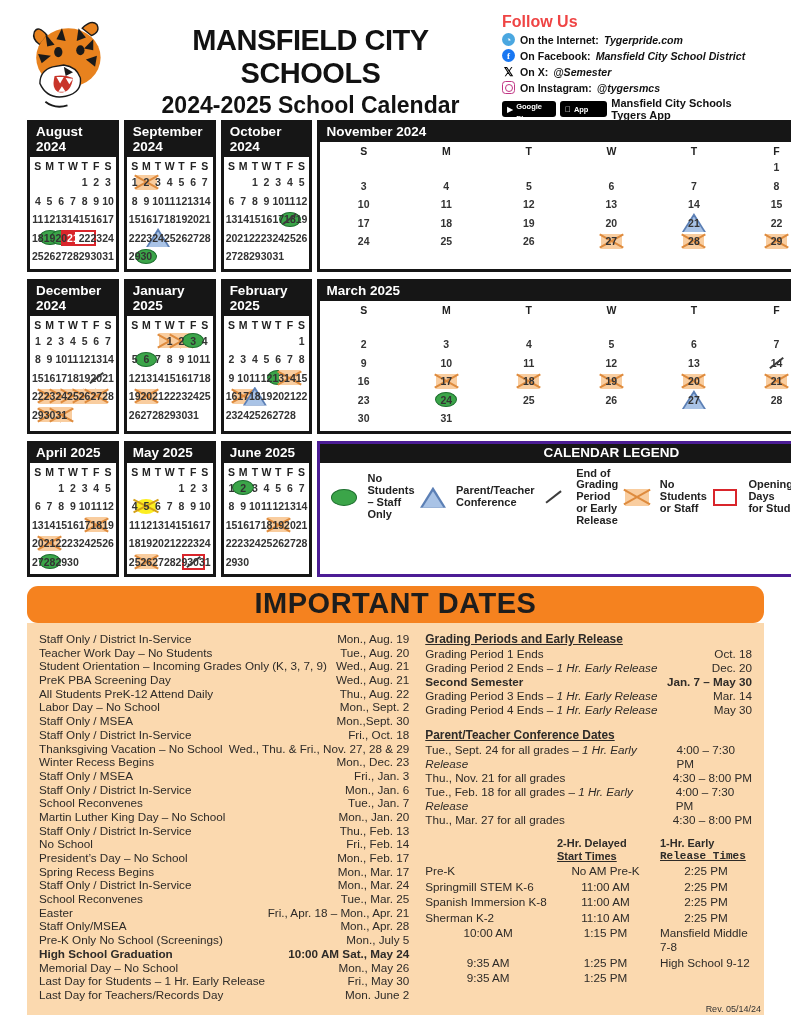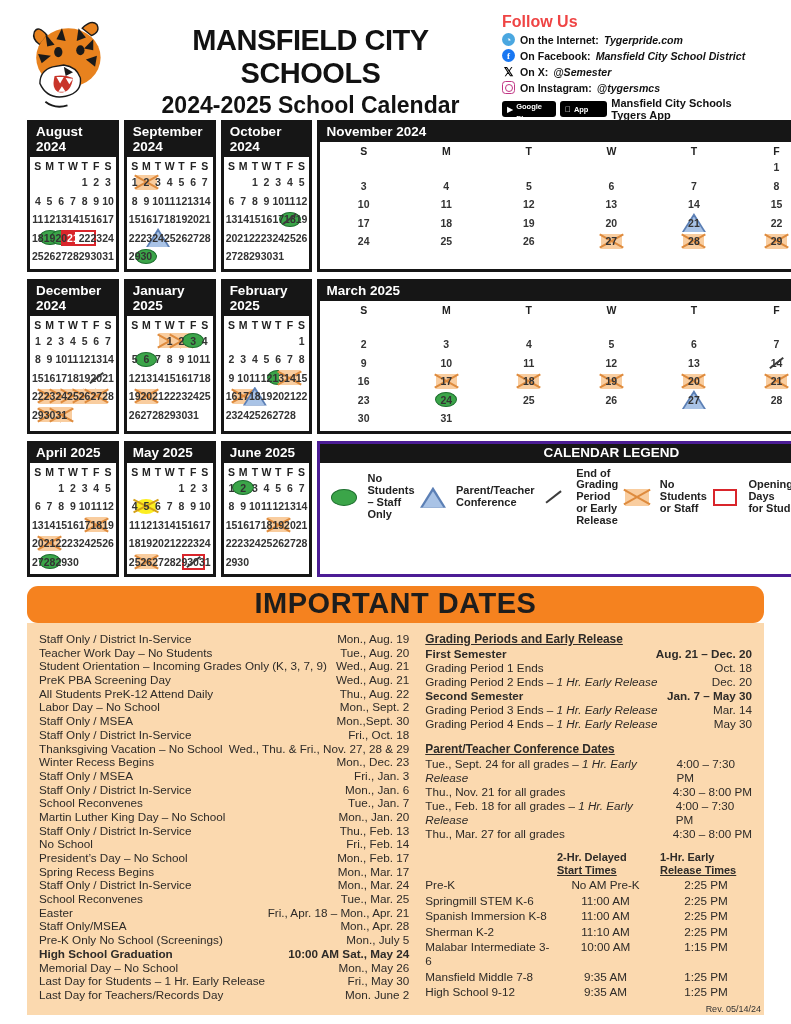--- a/index.html
+++ b/index.html
@@ -1541,24 +1541,20 @@
           <span class="val">Fri., May 30</span>
         </div>
         <div class="dl-row">
           <span class="lbl">Last Day for Teachers/Records Day</span>
           <span class="val">Mon. June 2</span>
         </div>
       </div>
     <div class="col-r">
       <div class="sec-title">Grading Periods and Early Release</div>
       <div id="grading-rows">
-          <div class="gr-row b">
-            <span>First Semester</span>
-            <span>Aug. 21 – Dec. 20</span>
-          </div>
           <div class="gr-row">
             <span>Grading Period 1 Ends</span>
             <span>Oct. 18</span>
           </div>
           <div class="gr-row">
             <span>Grading Period 2 Ends – <span class="emi">1 Hr. Early Release</span></span>
             <span>Dec. 20</span>
           </div>
           <div class="gr-row b">
             <span>Second Semester</span>
@@ -1589,34 +1585,33 @@
             <span>4:00 – 7:30 PM</span>
           </div>
           <div class="gr-row">
             <span>Thu., Mar. 27 for all grades</span>
             <span>4:30 – 8:00 PM</span>
           </div>
         </div>
       <div class="times" id="times-table">
           <span></span>
           <span class="t-h"><span>2-Hr. Delayed</span><span class="u" style="display: block;">Start Times</span></span>
-          <span class="t-h"><span>1-Hr. Early</span><span class="u" style="display: block;">Release Times</span></span>
+          <span class="t-h"><span>1-Hr. Early</span><span class="u" style="display: block; font-family: Liberation Mono, monospace;">Release Times</span></span>
           <span>Pre-K</span>
           <span class="t-c">No AM Pre-K</span>
           <span class="t-c">2:25 PM</span>
           <span>Springmill STEM K-6</span>
           <span class="t-c">11:00 AM</span>
           <span class="t-c">2:25 PM</span>
           <span>Spanish Immersion K-8</span>
           <span class="t-c">11:00 AM</span>
           <span class="t-c">2:25 PM</span>
           <span>Sherman K-2</span>
           <span class="t-c">11:10 AM</span>
           <span class="t-c">2:25 PM</span>
-          <span>Malabar Intermediate 3-6</span>
           <span class="t-c">10:00 AM</span>
           <span class="t-c">1:15 PM</span>
           <span>Mansfield Middle 7-8</span>
           <span class="t-c">9:35 AM</span>
           <span class="t-c">1:25 PM</span>
           <span>High School 9-12</span>
           <span class="t-c">9:35 AM</span>
           <span class="t-c">1:25 PM</span>
         </div>
 

